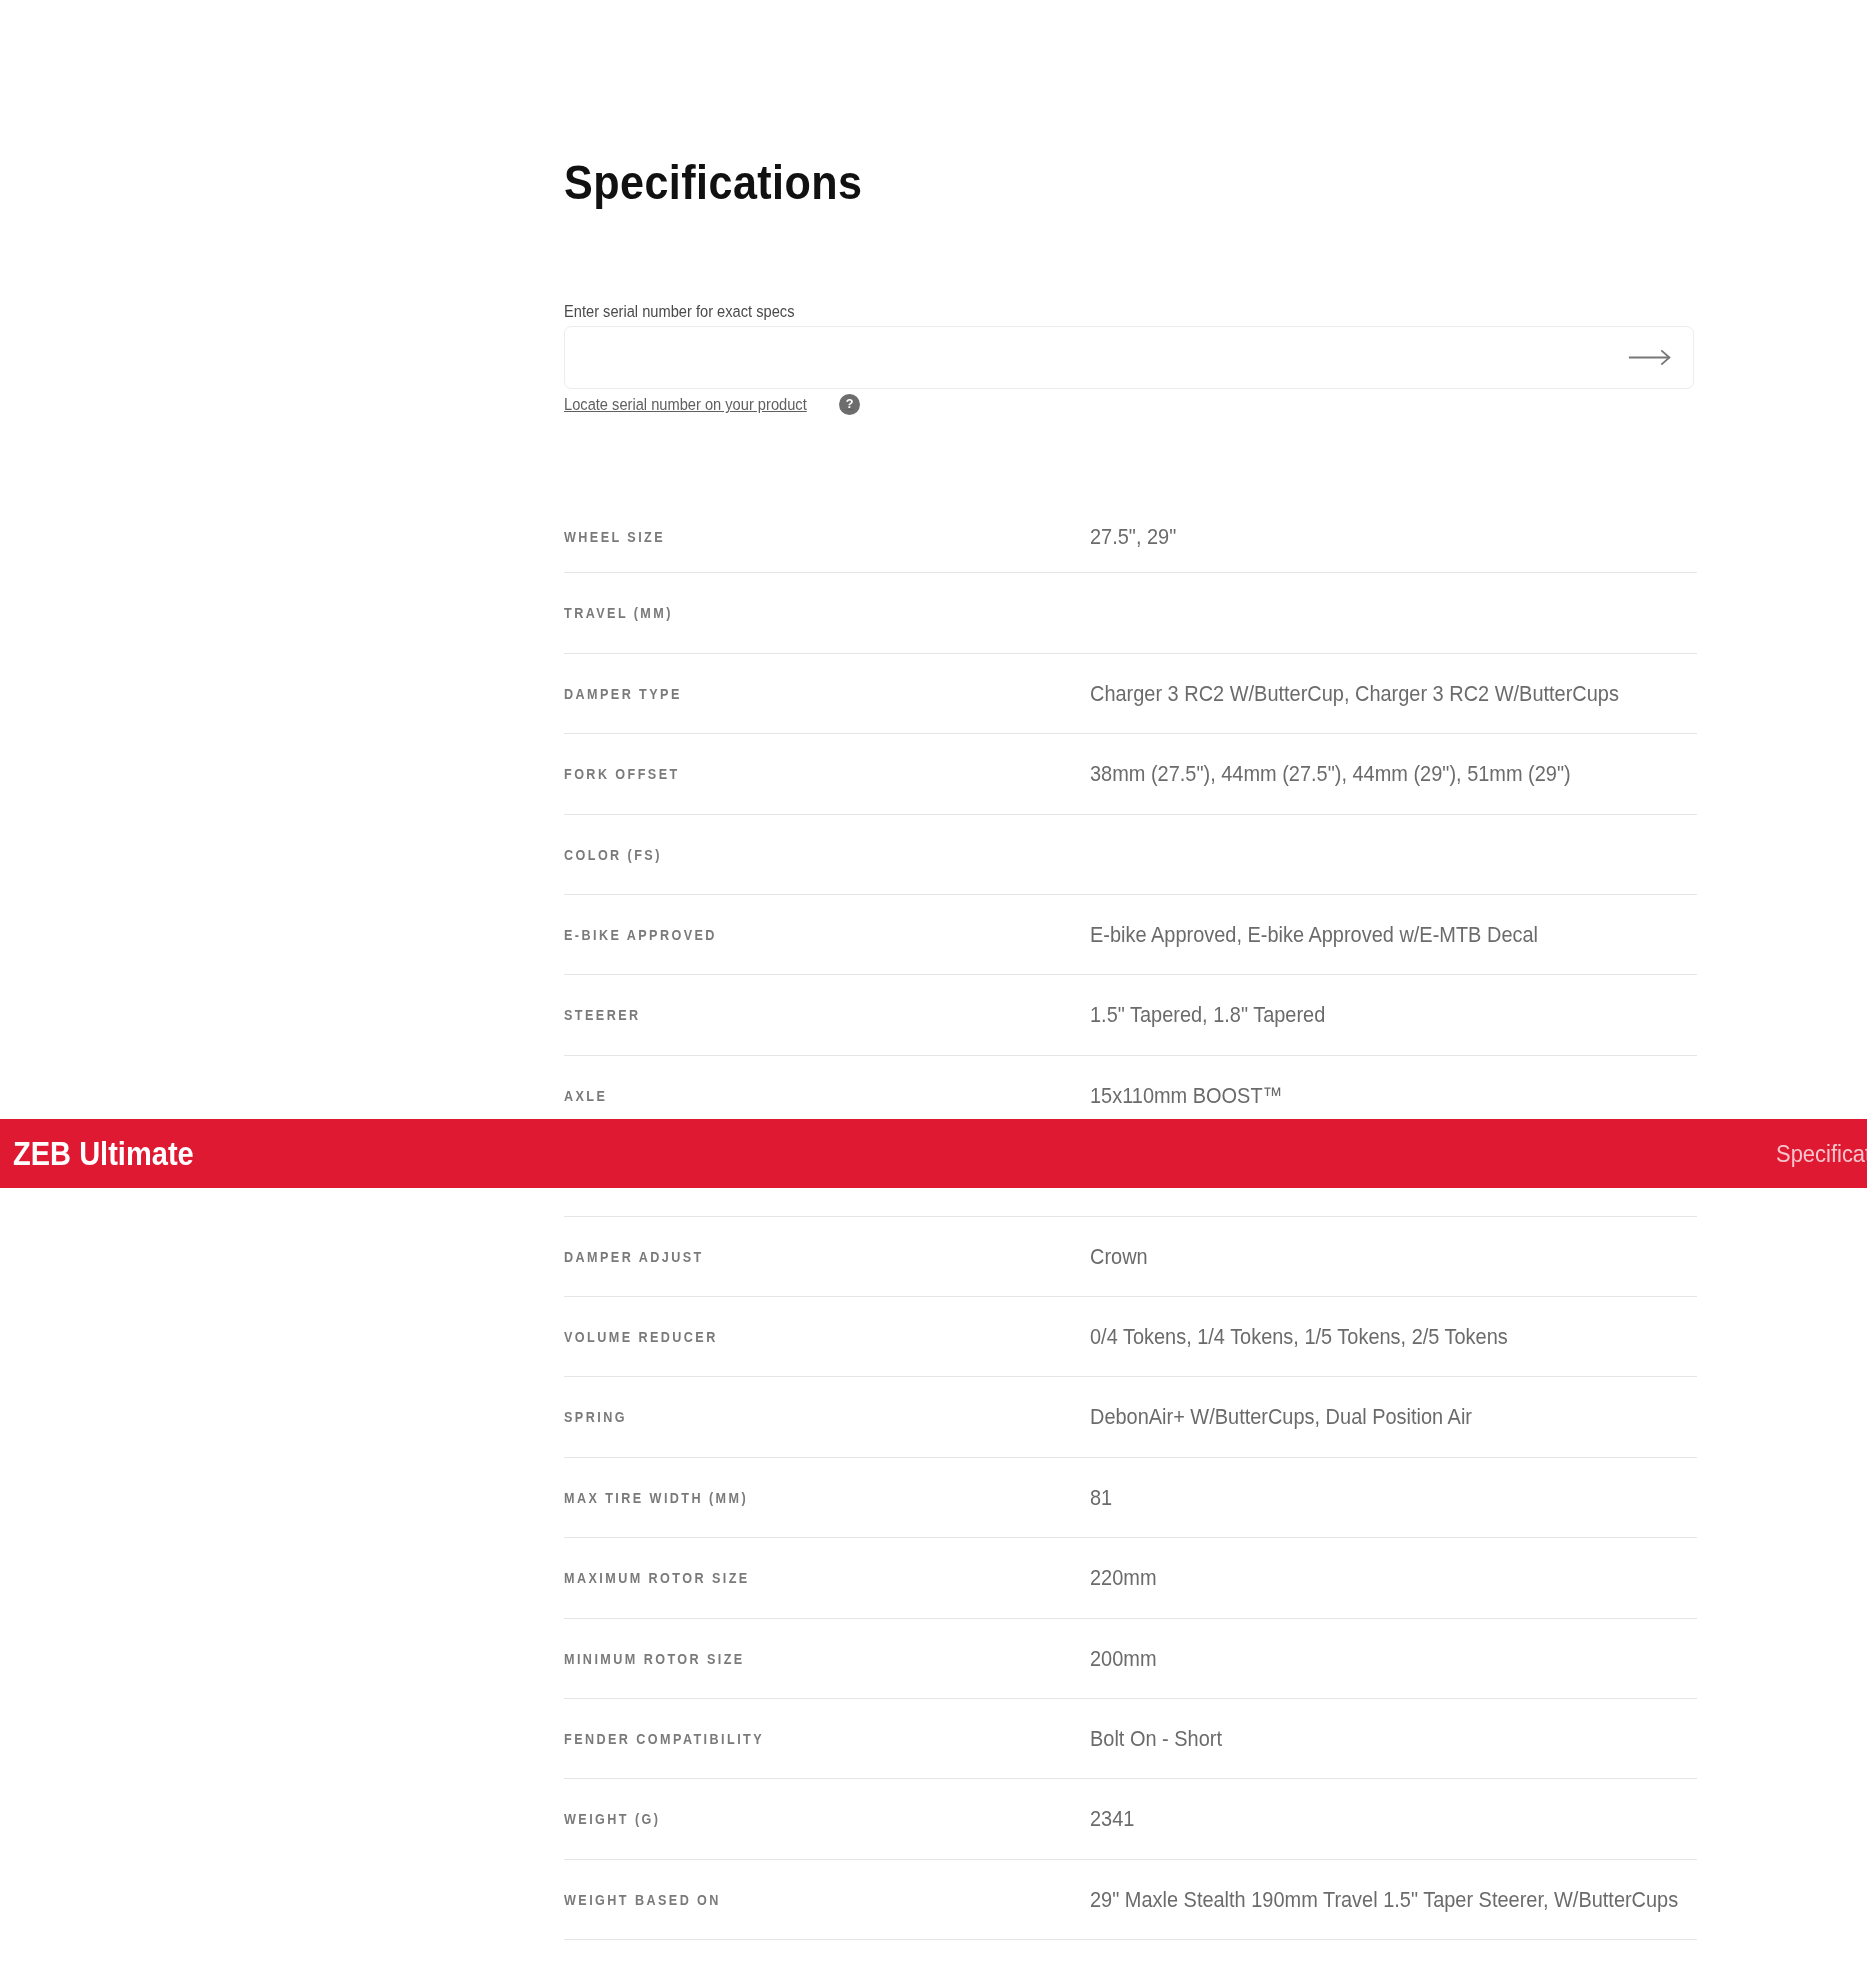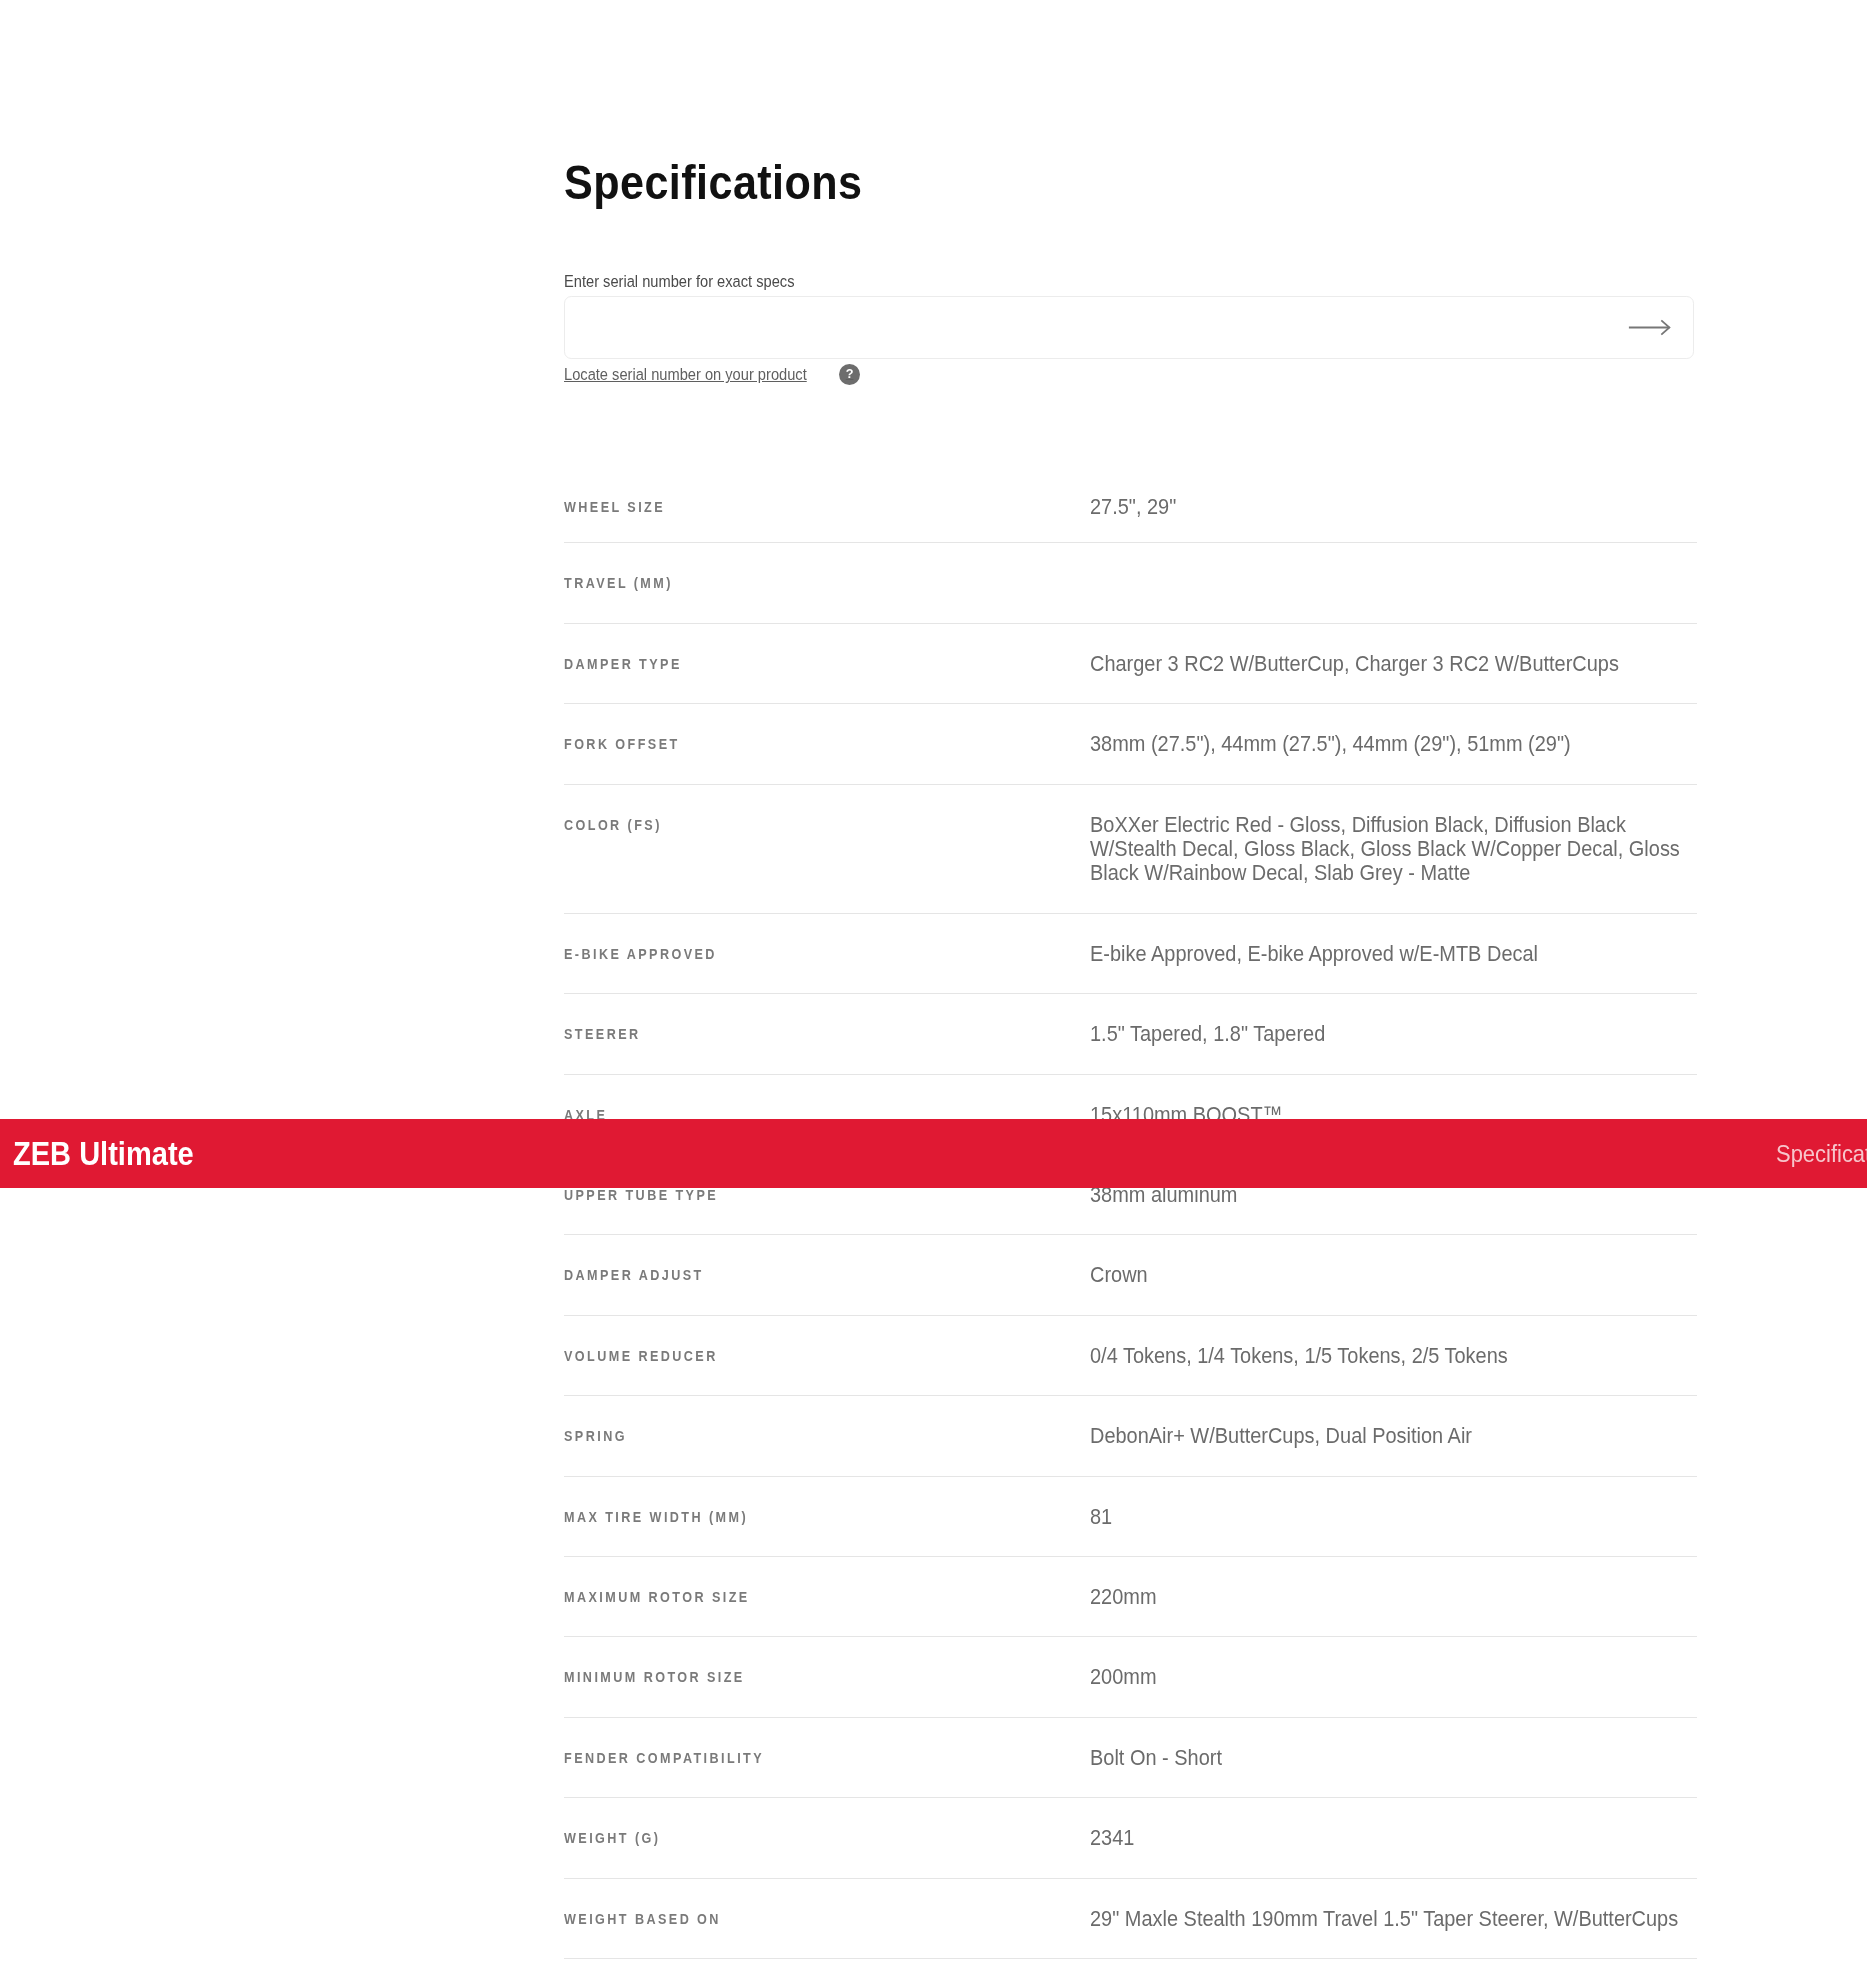--- a/index.html
+++ b/index.html
@@ -31,21 +31,21 @@
     letter-spacing: 0.5px;
   }
   .squeeze {
     display: inline-block;
     transform: scaleX(0.88);
     transform-origin: left center;
     white-space: nowrap;
   }
   
   .serial-label {
-    margin-top: 64px;
+    margin-top: 94px;
     font-size: 16.3px;
     line-height: 18px;
     color: #4a4a4a;
   }
   .serial-label .squeeze { transform: scaleX(0.9); }
   .serial-input-wrap {
     margin-top: 6.3px;
     position: relative;
     width: 1130px;
     height: 63px;
@@ -222,23 +222,20 @@
         </div>
       </div>
       <div class="spec-row">
         <div class="spec-label"><span class="spec-label-inner">FORK OFFSET</span></div>
         <div class="spec-value">
           <span class="spec-value-inner">38mm (27.5"), 44mm (27.5"), 44mm (29"), 51mm (29")</span>
         </div>
       </div>
       <div class="spec-row">
         <div class="spec-label"><span class="spec-label-inner">COLOR (FS)</span></div>
-        <div class="spec-value">
-          <span class="spec-value-inner">BoXXer Electric Red - Gloss, Diffusion Black, Diffusion Black W/Stealth Decal, Gloss Black, Gloss Black W/Copper Decal, Gloss Black W/Rainbow Decal, Slab Grey - Matte</span>
-        </div>
       </div>
       <div class="spec-row">
         <div class="spec-label"><span class="spec-label-inner">E-BIKE APPROVED</span></div>
         <div class="spec-value">
           <span class="spec-value-inner">E-bike Approved, E-bike Approved w/E-MTB Decal</span>
         </div>
       </div>
       <div class="spec-row">
         <div class="spec-label"><span class="spec-label-inner">STEERER</span></div>
         <div class="spec-value">

